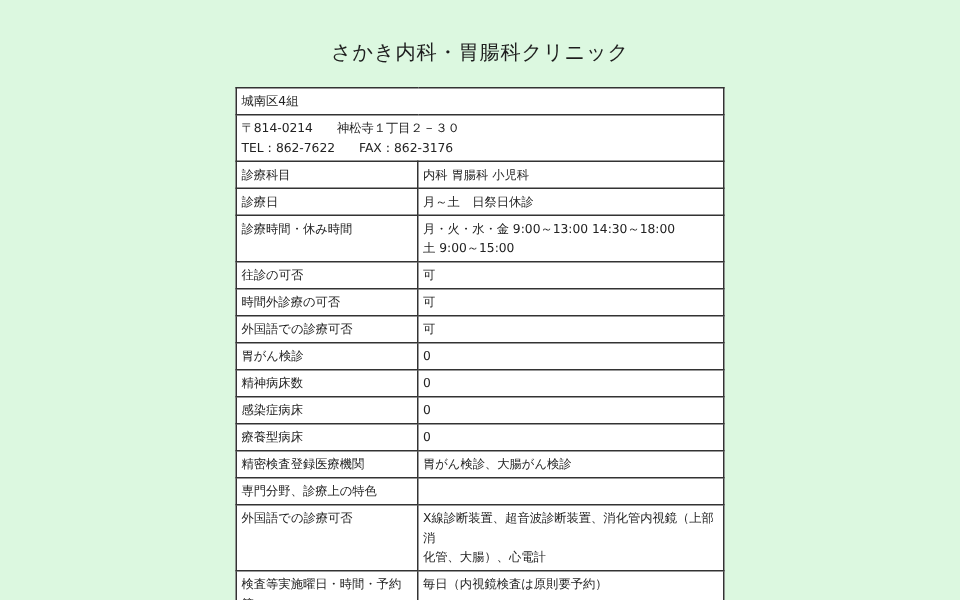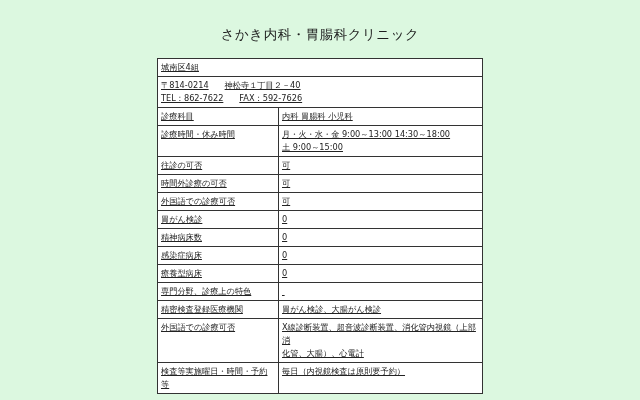--- a/index.html
+++ b/index.html
@@ -36,21 +36,20 @@
       background: #ffffff;
       font-size: 8.2px;
       line-height: 13px;
       border: 1.5px solid #333;
     }
     table.info td {
       border: 1px solid #333;
       padding: 2px 3px 2px 3px;
       vertical-align: top;
       color: #222;
-      text-decoration: underline;
     }
     td.label {
       width: 114px;
     }
     .gap {
       display: inline-block;
       width: 16px;
     }
     .line {
       display: block;
@@ -63,31 +62,35 @@
   <div class="title">さかき内科・胃腸科クリニック</div>
 
   <table class="info">
     <tbody>
       <tr>
         <td colspan="2">城南区4組</td>
       </tr>
       <tr>
         <td colspan="2">
           <span class="line">
-            <span>〒814-0214</span><span class="gap"></span><span>神松寺１丁目２－40</span>
+            <span>〒814-0214</span><span class="gap"></span><span>神松寺１丁目２－３０</span>
           </span>
           <span class="line">
-            <span>TEL：862-7622</span><span class="gap"></span><span>FAX：592-7626</span>
+            <span>TEL：862-7622</span><span class="gap"></span><span>FAX：862-3176</span>
           </span>
         </td>
       </tr>
 
       <tr>
         <td class="label">診療科目</td>
         <td>内科 胃腸科 小児科</td>
+      </tr>
+      <tr>
+        <td class="label">診療日</td>
+        <td>月～土　日祭日休診</td>
       </tr>
       <tr>
         <td class="label">診療時間・休み時間</td>
         <td>
           <span class="line">月・火・水・金 9:00～13:00 14:30～18:00</span>
           <span class="line">土 9:00～15:00</span>
         </td>
       </tr>
       <tr>
         <td class="label">往診の可否</td>
@@ -111,26 +114,26 @@
       </tr>
       <tr>
         <td class="label">感染症病床</td>
         <td>0</td>
       </tr>
       <tr>
         <td class="label">療養型病床</td>
         <td>0</td>
       </tr>
       <tr>
+        <td class="label">精密検査登録医療機関</td>
+        <td>胃がん検診、大腸がん検診</td>
+      </tr>
+      <tr>
         <td class="label">専門分野、診療上の特色</td>
         <td>&nbsp;</td>
-      </tr>
-      <tr>
-        <td class="label">精密検査登録医療機関</td>
-        <td>胃がん検診、大腸がん検診</td>
       </tr>
       <tr>
         <td class="label">外国語での診療可否</td>
         <td>
           <span class="line">X線診断装置、超音波診断装置、消化管内視鏡（上部消</span>
           <span class="line">化管、大腸）、心電計</span>
         </td>
       </tr>
       <tr>
         <td class="label">検査等実施曜日・時間・予約等</td>

